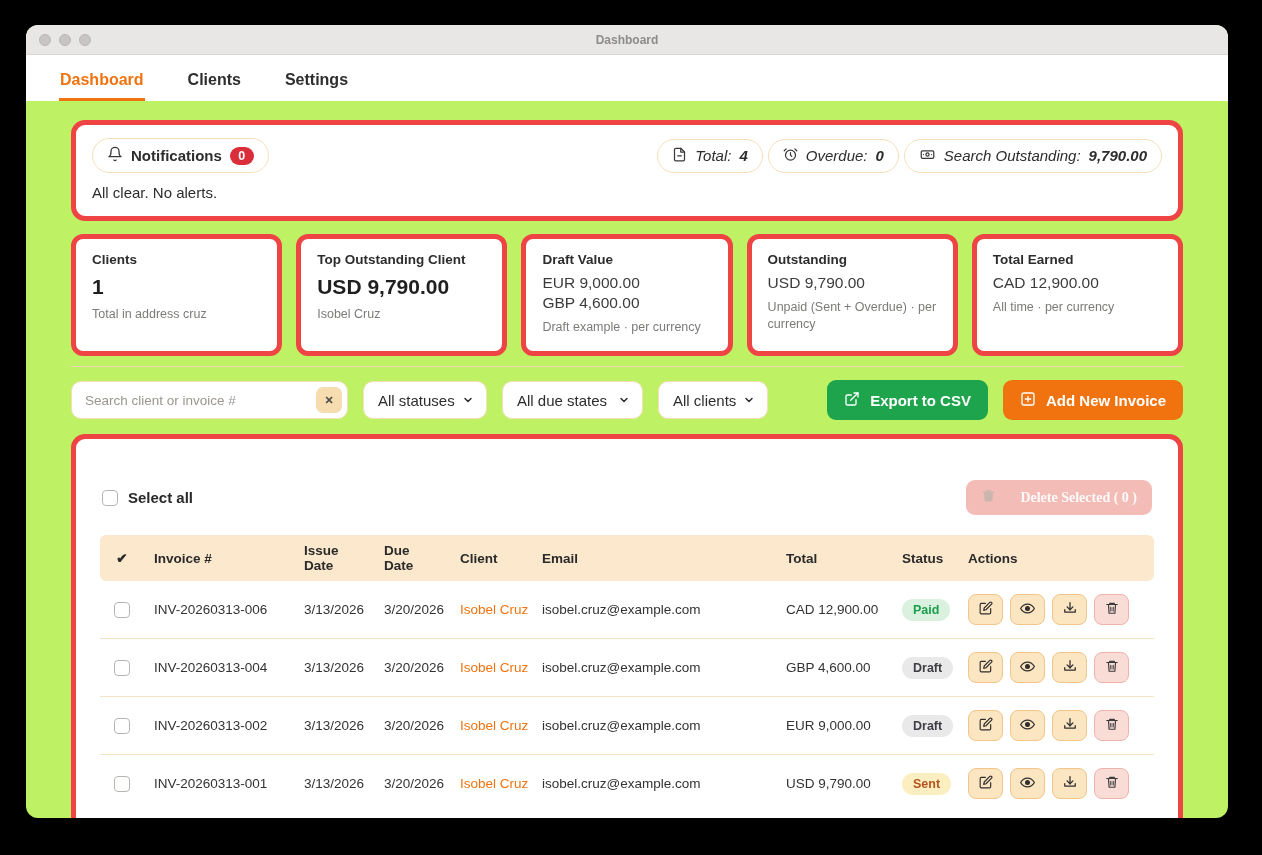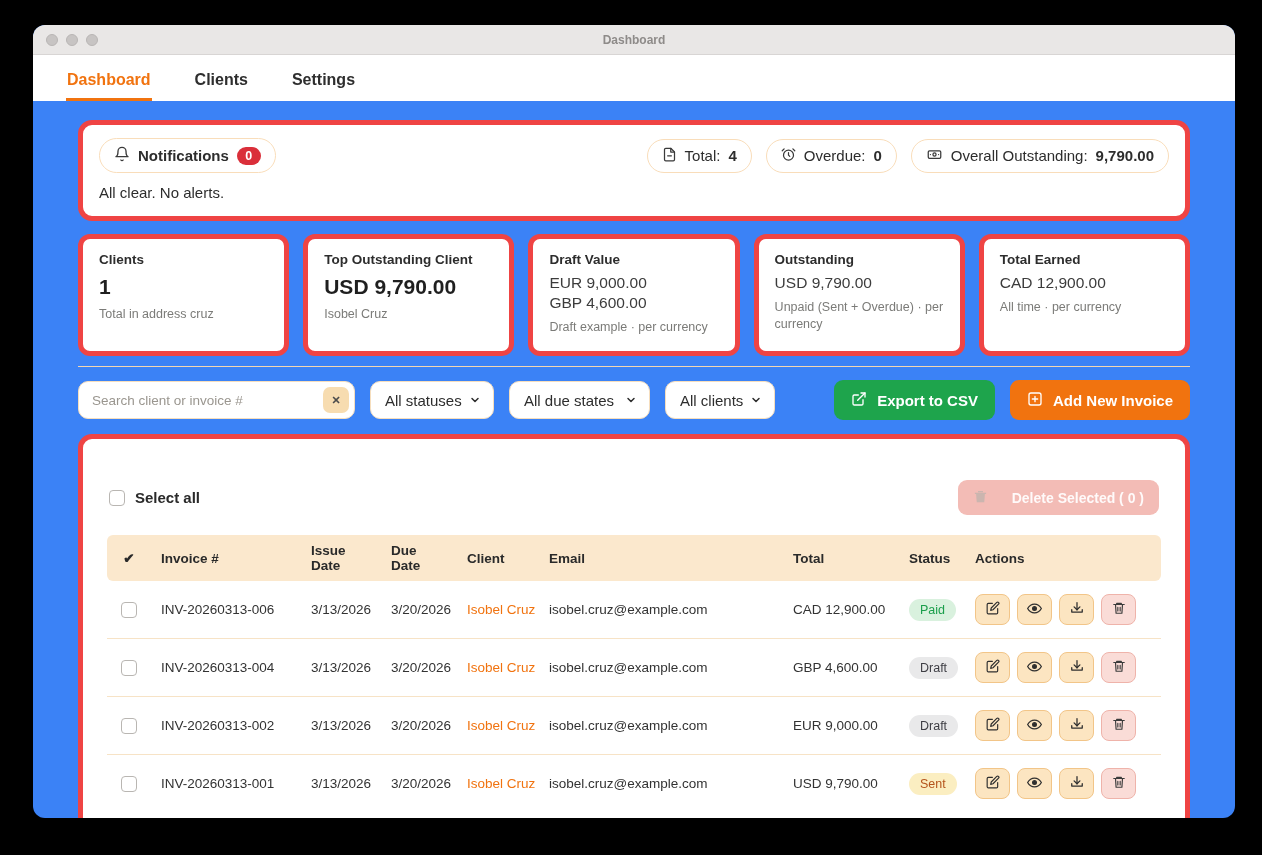--- a/index.html
+++ b/index.html
@@ -1,20 +1,20 @@
 <!DOCTYPE html>
 <html><head>
 <meta charset="utf-8">
 <style>
   * { margin:0; padding:0; box-sizing:border-box; }
   html,body { width:1262px; height:855px; }
   body { background:#000; position:relative; font-family:"Liberation Sans", sans-serif; }
 
-  .window { position:absolute; left:33px; top:25px; width:1202px; height:793px;
-    background:#3b82f6; border-radius:12px; overflow:hidden;
+  .window { position:absolute; left:26px; top:25px; width:1202px; height:793px;
+    background:#bef264; border-radius:12px; overflow:hidden;
     box-shadow:0 12px 34px rgba(0,0,0,.65); }
 
   
   .titlebar { height:30px; background:#e9e7e6; border-bottom:1px solid #d8d5d4;
     display:flex; align-items:center; position:relative; }
   .traffic { display:flex; gap:8px; padding-left:13px; }
   .dot { width:12px; height:12px; border-radius:50%; background:#c7c4c3; border:1px solid #b8b5b4; }
   .tb-title { position:absolute; left:0; right:0; text-align:center; font-size:12px;
     font-weight:700; color:#8e8b89; pointer-events:none; }
 
@@ -28,21 +28,21 @@
 
   .card { background:#fff; border:5px solid #ef4444; border-radius:14px; }
 
   
   .alert-card { padding:13px 16px 15px; }
   .alert-top { display:flex; justify-content:space-between; align-items:center; }
   .pill { display:inline-flex; align-items:center; gap:8px; border:1px solid #f9ddba;
     border-radius:999px; padding:7px 14px; background:#fff; font-size:15px; color:#2d2d2d; }
   .pill b { font-weight:700; }
   .pill svg { flex:0 0 auto; }
-  .pill-group { display:flex; gap:14px; }
+  .pill-group { display:flex; gap:5px;font-style:italic; }
   .notif-label { font-weight:700; }
   .count-badge { background:#da2f3a; color:#fff; border-radius:999px; min-width:24px; text-align:center;
     padding:2px 8px; font-size:12.5px; font-weight:700; }
   .alert-msg { margin-top:11px; font-size:15px; color:#2d2d2d; }
 
   
   .stats-row { display:flex; gap:14px; margin-top:13px; }
   .stat-card { flex:1; padding:13px 16px 15px; border-radius:12px; }
   .stat-title { font-size:13.5px; font-weight:700; color:#2d2d2d; }
   .stat-lines { margin-top:6px; }
@@ -78,37 +78,37 @@
   .btn-export { background:#1ea44c; }
 
   
   .panel { margin-top:14px; padding:28px 24px 22px; }
   .panel-top { display:flex; justify-content:space-between; align-items:center; padding:13px 2px 20px; }
   .select-all { display:flex; align-items:center; gap:10px; font-size:15px; font-weight:700;
     color:#2a2a2a; cursor:pointer; }
   .cbox { width:16px; height:16px; border:1.5px solid #b9b6b2; border-radius:4px; background:#fff; }
   .btn-delete { display:flex; align-items:center; gap:24px; height:35px; border:none; border-radius:9px;
     padding:0 15px; background:#f3bcb6; color:rgba(255,255,255,.93); font-size:14px; font-weight:700;
-    cursor:default; font-family:Liberation Sans, sans-serif; }
+    cursor:default; font-family:Liberation Serif, serif; }
   .btn-delete svg { color:#c3b4ae; }
 
   table { width:100%; border-collapse:collapse; table-layout:fixed; }
   col.c-check{width:44px} col.c-inv{width:150px} col.c-issue{width:80px} col.c-due{width:76px}
   col.c-client{width:82px} col.c-email{width:244px} col.c-total{width:116px} col.c-status{width:66px}
   thead th { background:#fbe8cd; font-size:13.5px; font-weight:700; color:#2a2a2a; text-align:left;
     padding:8px 10px; }
   thead th:first-child { border-radius:6px 0 0 6px; text-align:center; }
   thead th:last-child { border-radius:0 6px 6px 0; }
   tbody td { padding:13px 10px; font-size:13.5px; color:#333; border-bottom:1px solid #f7e3c6;
     vertical-align:middle; white-space:nowrap; overflow:hidden; }
   tbody tr:last-child td { border-bottom:none; }
   td.cell-check { text-align:center; }
   td .cbox { display:inline-block; vertical-align:middle; }
   .client-link { color:#f1730f; font-weight:400; cursor:pointer; }
-  .badge { display:inline-block; padding:4px 11px; border-radius:999px; font-size:12.5px; font-weight:400; }
+  .badge { display:inline-block; padding:4px 11px; border-radius:999px; font-size:12.5px; font-weight:700; }
   .status-paid  { background:#d9f1de; color:#1a9e4b; }
   .status-draft { background:#e9e9ea; color:#3e3e44; }
   .status-sent  { background:#fbeec1; color:#b4541c; }
   .actions { display:flex; gap:7px; }
   .act-btn { width:35px; height:31px; border-radius:8px; background:#fce5c1; border:1px solid #f2c588;
     display:flex; align-items:center; justify-content:center; color:#2f2f2f; cursor:pointer; }
   .act-btn.danger { background:#fadcd7; border-color:#efb3aa; color:#3c3c3c; }
 </style>
 </head>
 <body>
@@ -162,21 +162,21 @@
                 </svg></span>
               <span>Overdue:</span>
               <b>0</b>
             </div>
             <div class="pill">
               <span><svg width="17" height="15" viewBox="0 0 24 24" fill="none" stroke="#3a3a3a" stroke-width="2" stroke-linecap="round" stroke-linejoin="round">
                   <rect x="2" y="6" width="20" height="12" rx="2"></rect>
                   <circle cx="12" cy="12" r="2.5"></circle>
                   <path d="M5.5 12h.01M18.5 12h.01"></path>
                 </svg></span>
-              <span>Overall Outstanding:</span>
+              <span>Search Outstanding:</span>
               <b>9,790.00</b>
             </div>
           </div>
       </div>
       <div class="alert-msg">All clear. No alerts.</div>
     </div>
 
     <div class="stats-row">
         <div class="card stat-card emphasis">
           <div class="stat-title">Clients</div>

